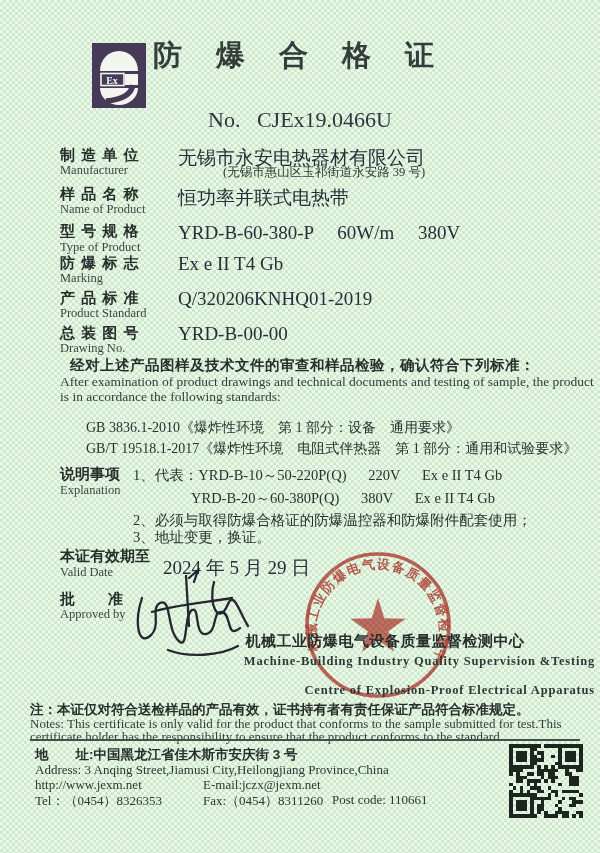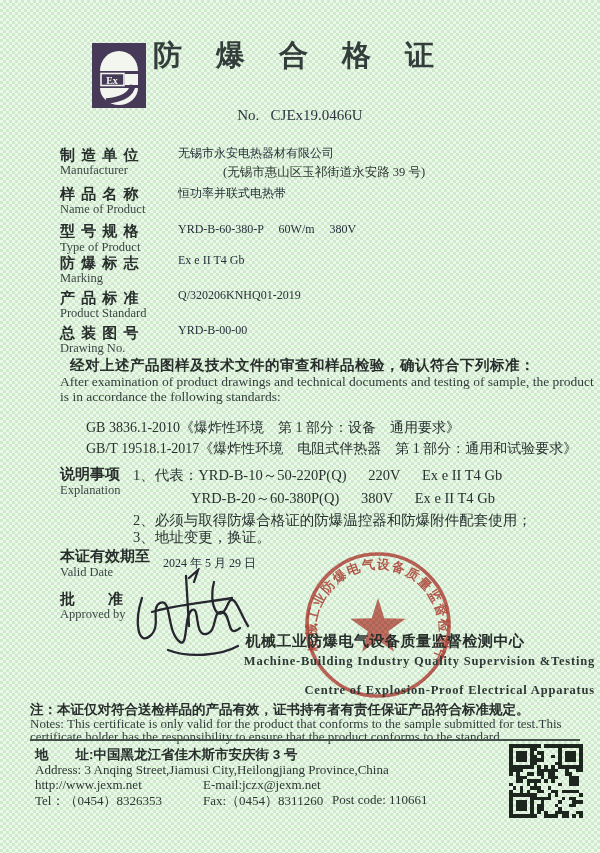--- a/index.html
+++ b/index.html
@@ -11,25 +11,25 @@
         background-size:6px 6px;color:#26313a;}
   .abs{position:absolute;}
   .pre{white-space:pre;}
   
   .title-zh{left:0;right:0;top:36px;text-align:center;
             font-size:29px;font-weight:600;letter-spacing:13px;color:#333d3b;}
   .title-en{left:0;right:0;top:79px;text-align:center;
             font-family:"Liberation Serif",serif;font-size:19px;
             letter-spacing:1px;color:#343f3d;}
   .cert-no{left:0;right:0;top:107px;text-align:center;
-           font-family:"Liberation Serif",serif;font-size:15px;color:#2c3740;}
+           font-family:"Liberation Serif",serif;font-size:22px;color:#2c3740;}
   
   .lz{font-size:15px;font-weight:700;letter-spacing:1px;color:#272e2c;left:60px;}
   .le{font-family:"Liberation Serif",serif;font-size:12.5px;color:#3c4745;left:60px;}
-  .val{font-family:"Liberation Serif",serif;font-size:12px;color:#252f39;left:178px;}
+  .val{font-family:"Liberation Serif",serif;font-size:19px;color:#252f39;left:178px;}
   .val2{font-family:"Liberation Serif",serif;font-size:12.5px;color:#2c3630;left:178px;margin-left:45px;}
   .stmt-zh{left:58px;font-size:14.5px;font-weight:700;color:#272e2c;letter-spacing:.5px;margin-left:12px;}
   .stmt-en{left:60px;font-family:"Liberation Serif",serif;font-size:13.5px;color:#323d3b;}
   .std{left:86px;font-family:"Liberation Serif",serif;font-size:14px;color:#283230;}
   .expl{left:133px;font-family:"Liberation Serif",serif;font-size:14.5px;color:#283230;}
   .issuer{left:175px;width:420px;text-align:center;}
   .issuer .nz{font-size:15px;font-weight:700;color:#272e2c;letter-spacing:.5px;}
   .issuer .ne{font-family:"Liberation Serif",serif;font-weight:700;font-size:12.5px;
               letter-spacing:.8px;color:#2e3937;margin-top:3px;text-align:right;}
   .issuer .dt{font-family:"Liberation Serif",serif;font-size:14px;color:#2c3630;margin-top:5px;}

